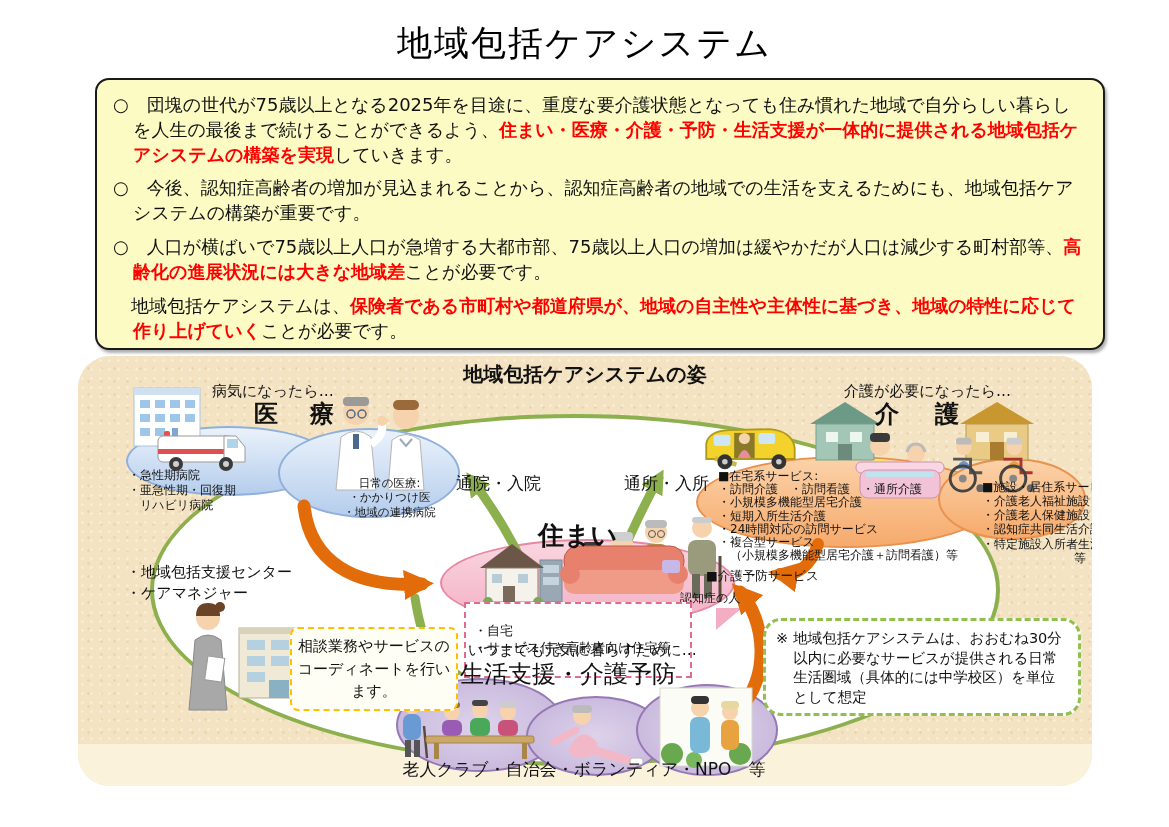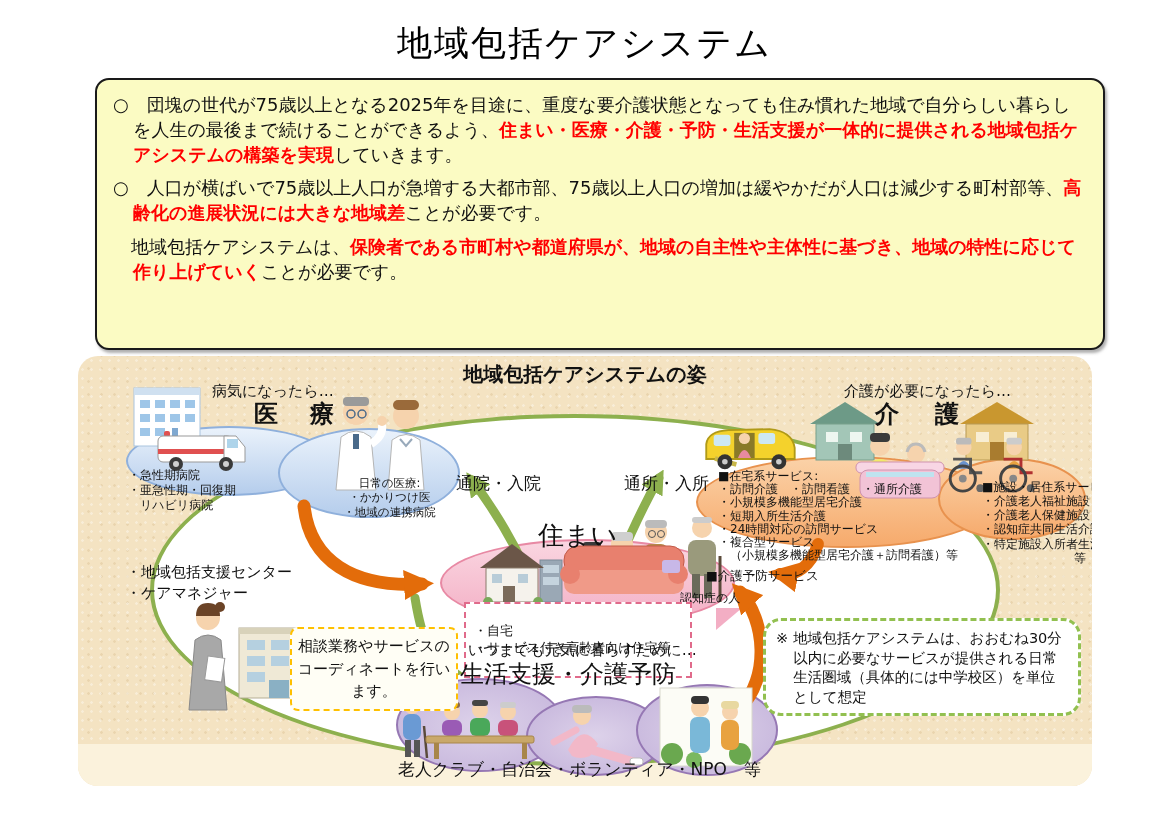--- a/index.html
+++ b/index.html
@@ -24,21 +24,21 @@
   .summary-box p{margin:0 0 9px 0;padding-left:20px;text-indent:-20px}
   .summary-box p:last-child{margin-bottom:16px}
   .red{color:var(--red);font-weight:bold}
 
   
   .diagram{position:absolute;left:78px;top:356px;width:1014px;height:430px;
     background-color:var(--beige);
     background-image:radial-gradient(rgba(255,255,255,.35) 1px,transparent 1.6px),
                      radial-gradient(rgba(198,162,108,.22) 1px,transparent 1.6px);
     background-size:9px 9px,13px 13px;background-position:0 0,4px 6px;
-    border-radius:20px;overflow:hidden}
+    border-radius:32px;overflow:hidden}
   .bottom-strip{position:absolute;left:0;right:0;bottom:0;height:42px;background:var(--cream)}
   .big-ellipse{position:absolute;left:72px;top:58px;width:850px;height:352px;
     background:#fff;border:4px solid var(--green);border-radius:50%}
   .diagram-title{position:absolute;left:0;right:0;top:5px;text-align:center;
     font-size:20px;font-weight:bold}
 
   .t{position:absolute;white-space:pre-line;color:#111}
   .el{position:absolute;border-radius:50%}
   .fig{position:absolute}
   .fig svg{width:100%;height:100%;display:block}
@@ -68,21 +68,21 @@
   .f-wheel{left:858px;top:76px;width:104px;height:64px}
   .care-home{left:640px;top:114px;font-size:12px;line-height:1.1}
   .care-prev{left:628px;top:212px;font-size:12.5px}
   .care-fac{left:904px;top:124px;width:152px;font-size:12px;line-height:1.18}
   .care-etc{left:996px;top:194px;font-size:12px}
 
   
   .el-pink{left:362px;top:183px;width:295px;height:88px;background:linear-gradient(#fad6e1,#f3aec4);border:2px solid var(--pink-b)}
   .pink-tail{position:absolute;left:638px;top:252px;width:0;height:0;
     border-left:26px solid #f3aec4;border-bottom:22px solid transparent}
-  .housing-title{left:460px;top:162px;font-size:26px;font-weight:normal}
+  .housing-title{left:460px;top:162px;font-size:26px;font-weight:bold}
   .f-house2{left:400px;top:182px;width:88px;height:68px}
   .f-sofa{left:478px;top:156px;width:140px;height:96px}
   .f-oldman{left:600px;top:158px;width:48px;height:92px}
   .dementia{left:602px;top:234px;font-size:12px}
   .housing-types{left:386px;top:246px;width:228px;border:2px dashed #e06b8b;
     background:#fff;font-size:13px;line-height:1.3;padding:19px 8px}
 
   
   .sc-list{left:48px;top:206px;font-size:15px;line-height:1.4}
   .f-woman{left:97px;top:244px;width:66px;height:114px}
@@ -91,40 +91,41 @@
     border-radius:8px;background:#fffef5;font-size:15px;text-align:center;
     padding:6px 2px;line-height:1.5}
 
   
   .life-lead{left:390px;top:285px;font-size:15px}
   .life-title{left:382px;top:302px;font-size:24px;font-weight:normal}
   .el-pur{background:radial-gradient(#ddd2ea,#c3b2da);border:2px solid var(--pur-b)}
   .ep1{left:318px;top:322px;width:168px;height:94px}
   .ep2{left:448px;top:340px;width:140px;height:80px}
   .ep3{left:558px;top:328px;width:142px;height:92px}
-  .life-caption{left:320px;top:402px;width:372px;font-size:17px}
+  .life-caption{left:320px;top:402px;width:372px;text-align:center;font-size:17px}
 
   
   .note-box{position:absolute;left:685px;top:262px;width:318px;height:98px;
     border:3px dashed var(--lgreen);border-radius:18px;background:#fff;
     padding:8px 10px;font-size:14.5px;line-height:1.35;display:flex;gap:5px}
   .note-marker{flex:0 0 auto}
   .note-text{flex:1}
 
   .arrows{position:absolute;left:0;top:0;width:1014px;height:430px;pointer-events:none}
 </style>
 </head>
 <body>
 
 <div class="page">
 
   <h1 class="main-title">地域包括ケアシステム</h1>
 
   <section class="summary-box">
     <p><span>○　団塊の世代が75歳以上となる2025年を目途に、重度な要介護状態となっても住み慣れた地域で自分らしい暮らしを人生の最後まで続けることができるよう、</span><span class="red">住まい・医療・介護・予防・生活支援が一体的に提供される地域包括ケアシステムの構築を実現</span><span>していきます。</span></p>
+    <p><span>○　今後、認知症高齢者の増加が見込まれることから、認知症高齢者の地域での生活を支えるためにも、地域包括ケアシステムの構築が重要です。</span></p>
     <p><span>○　人口が横ばいで75歳以上人口が急増する大都市部、75歳以上人口の増加は緩やかだが人口は減少する町村部等、</span><span class="red">高齢化の進展状況には大きな地域差</span><span>ことが必要です。</span></p>
     <p><span>　地域包括ケアシステムは、</span><span class="red">保険者である市町村や都道府県が、地域の自主性や主体性に基づき、地域の特性に応じて作り上げていく</span><span>ことが必要です。</span></p>
   </section>
 
   <section class="diagram">
     <div class="bottom-strip"></div>
     <div class="big-ellipse"></div>
 
     <div class="el el-blue1"></div>
     <div class="el el-blue2"></div>

